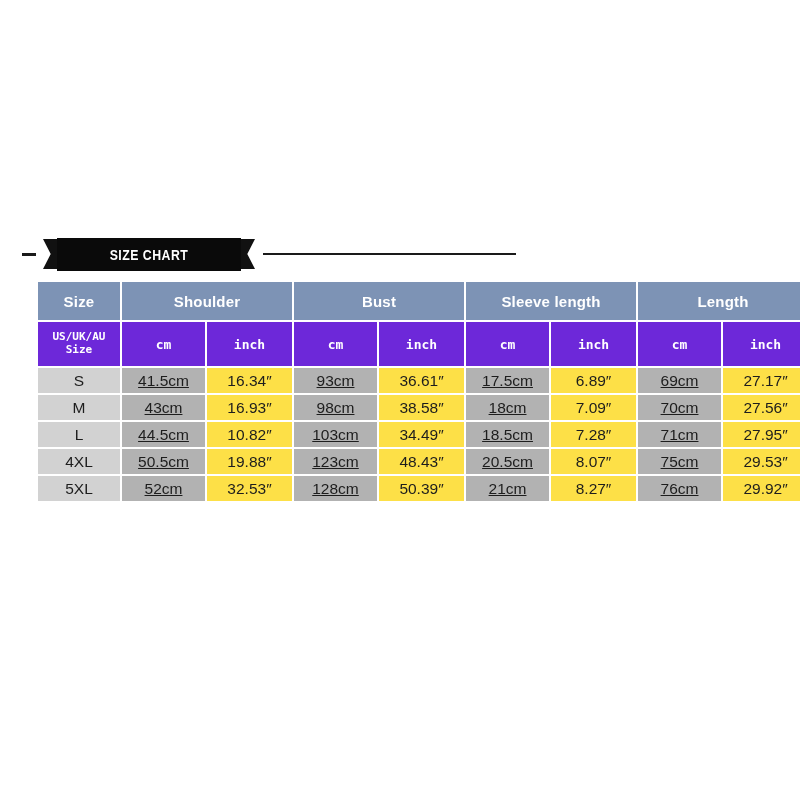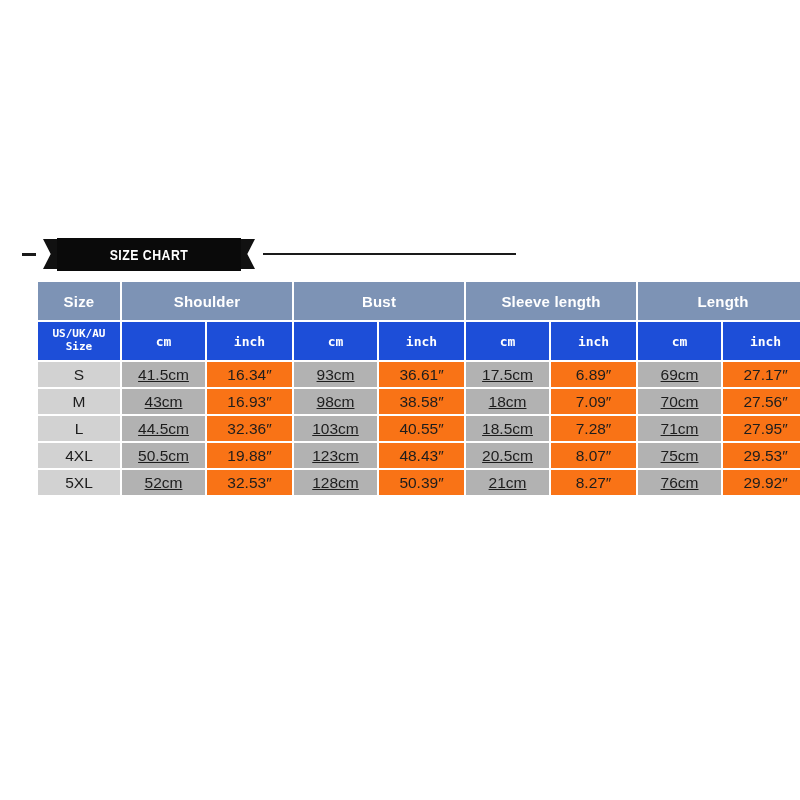--- a/index.html
+++ b/index.html
@@ -106,23 +106,23 @@
   .hdr {
     background: #7d93b5;
     color: #ffffff;
     height: 38px;
     font-size: 15px;
     font-weight: bold;
     font-family: "Liberation Sans", sans-serif;
     letter-spacing: 0.2px;
   }
   .hdr-sub {
-    background: #1d4ed8;
+    background: #6d28d9;
     color: #ffffff;
-    height: 38px;
+    height: 44px;
     font-size: 13px;
     font-weight: bold;
     font-family: "DejaVu Sans Mono", "Liberation Mono", monospace;
     letter-spacing: 0px;
   }
   .hdr-sub.size-stack {
     font-size: 11px;
     line-height: 1.18;
   }
   .hdr-sub.size-stack .l1 { display: block; }
@@ -130,21 +130,21 @@
 
   
   .cell {
     height: 25px;
     font-size: 15.5px;
     color: #1d1d1d;
     font-family: "Liberation Sans", sans-serif;
   }
   .c-size  { background: #d2d2d2; }
   .c-cm    { background: #b2b2b2; text-decoration: underline; }
-  .c-inch  { background: #f97316; }
+  .c-inch  { background: #fde047; }
 </style>
 </head>
 <body>
 
 <div id="page">
 
   <div id="banner">
     <span class="banner-dash"></span>
     <span class="banner-gap"></span>
     <span class="ribbon-left"></span>
@@ -209,23 +209,23 @@
           <td class="cell c-cm">98cm</td>
           <td class="cell c-inch">38.58″</td>
           <td class="cell c-cm">18cm</td>
           <td class="cell c-inch">7.09″</td>
           <td class="cell c-cm">70cm</td>
           <td class="cell c-inch">27.56″</td>
         </tr>
         <tr>
           <td class="cell c-size">L</td>
           <td class="cell c-cm">44.5cm</td>
-          <td class="cell c-inch">32.36″</td>
+          <td class="cell c-inch">10.82″</td>
           <td class="cell c-cm">103cm</td>
-          <td class="cell c-inch">40.55″</td>
+          <td class="cell c-inch">34.49″</td>
           <td class="cell c-cm">18.5cm</td>
           <td class="cell c-inch">7.28″</td>
           <td class="cell c-cm">71cm</td>
           <td class="cell c-inch">27.95″</td>
         </tr>
         <tr>
           <td class="cell c-size">4XL</td>
           <td class="cell c-cm">50.5cm</td>
           <td class="cell c-inch">19.88″</td>
           <td class="cell c-cm">123cm</td>

